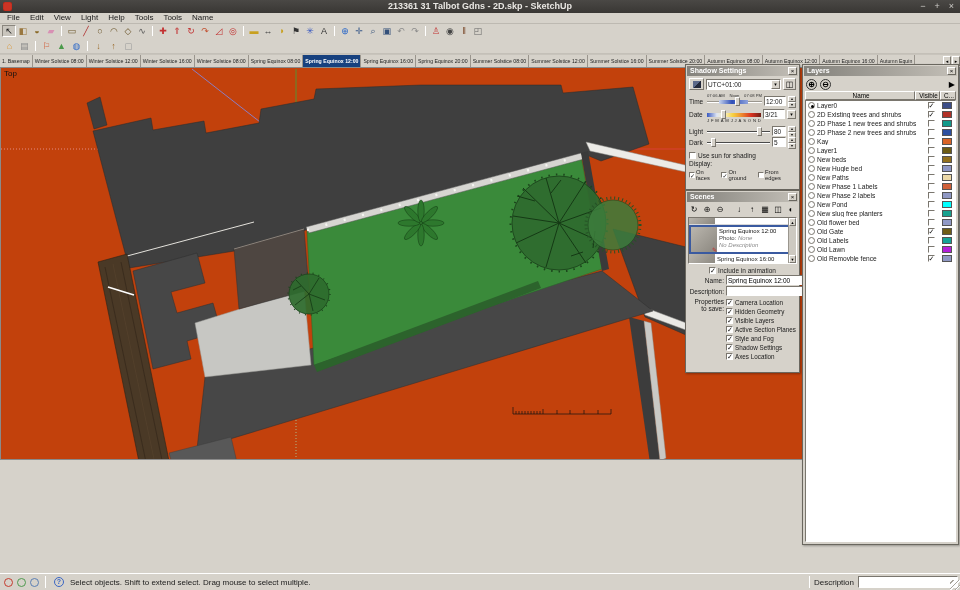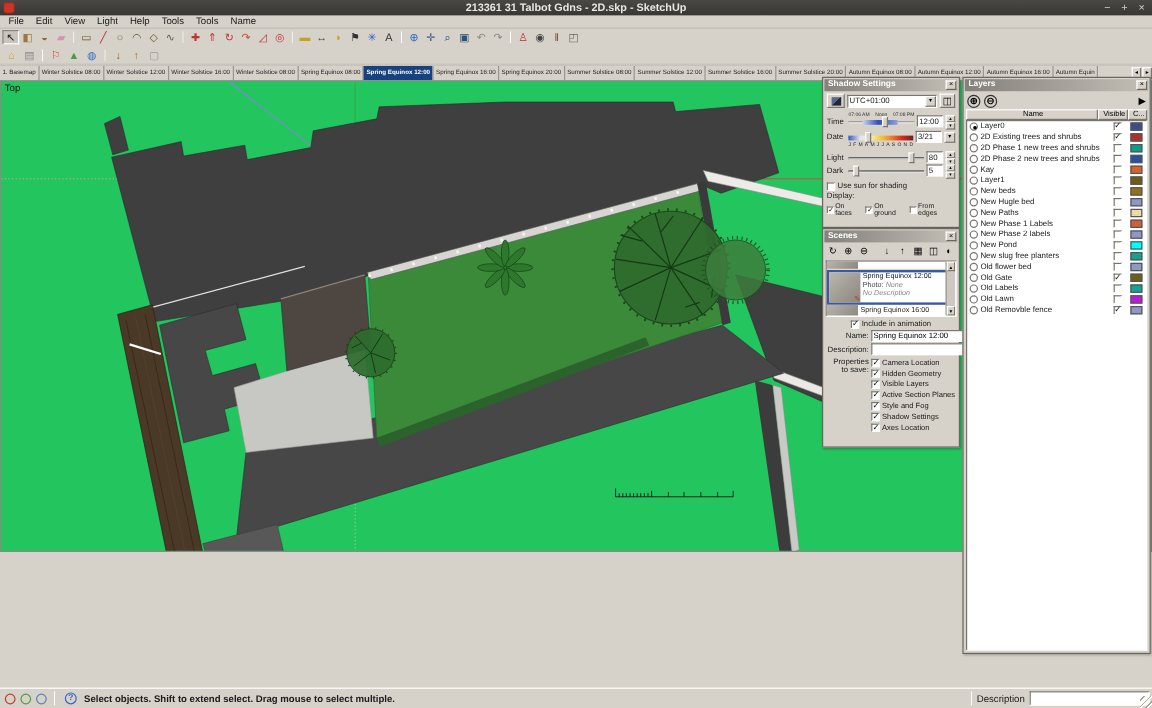--- a/index.html
+++ b/index.html
@@ -28,21 +28,21 @@
 
   
   #tabbar { position:absolute; left:0; top:54px; width:960px; height:13px; background:#d6d2ca; border-top:1px solid #c8c4bc; display:flex; overflow:hidden; }
   #tabs { display:flex; width:942px; overflow:hidden; }
   .tab { font-size:5.2px; line-height:12px; padding:0 2px; border-right:1px solid #9a958d; white-space:nowrap; color:#222; }
   .tab.active { background:#17417f; color:#fff; font-weight:bold; }
   #tabscroll { position:absolute; right:0; top:1px; display:flex; gap:1px; }
   .tscroll { width:8px; height:10px; background:#d6d2ca; border:1px solid; border-color:#fff #7a766e #7a766e #fff; font-size:5px; line-height:8px; text-align:center; padding:0; }
 
   
-  #viewport { position:absolute; left:0; top:67px; width:960px; height:393px; background:#22c55e; border:1px solid #8a8a8a; overflow:hidden; }
+  #viewport { position:absolute; left:0; top:67px; width:960px; height:393px; background:#c2410c; border:1px solid #8a8a8a; overflow:hidden; }
   #viewlabel { position:absolute; left:3px; top:1px; font-size:8px; color:#111; z-index:5; }
   #modelsvg { position:absolute; left:0; top:0; }
 
   
   .panel { position:absolute; background:#d6d2ca; border:1px solid #6a675f; box-shadow:1px 1px 2px rgba(0,0,0,.3); z-index:10; display:flex; flex-direction:column; }
   .ptitle { height:10px; margin:1px; background:linear-gradient(90deg,#83817b,#c3bfb7); display:flex; align-items:center; padding:0 1px 0 3px; flex:none; }
   .ptitle .txt { color:#fff; font-size:7px; font-weight:bold; flex:1; line-height:10px; }
   .pclose { width:9px; height:8px; background:#d6d2ca; border:1px solid; border-color:#fff #6a675f #6a675f #fff; font-size:6px; line-height:6px; text-align:center; padding:0; }
 
   .inset { background:#fff; border:1px solid; border-color:#7a766e #fff #fff #7a766e; }
@@ -111,21 +111,21 @@
   #layer-list { margin:0 2px 2px 2px; flex:1; background:#fff; border:1px solid; border-color:#7a766e #fff #fff #7a766e; overflow:hidden; }
   .lrow { display:flex; align-items:center; height:9px; padding-left:2px; }
   .lname { font-size:6.6px; margin-left:2px; white-space:nowrap; overflow:hidden; flex:1; }
   .lvis { width:22px; display:flex; justify-content:center; flex:none; }
   .swatch { width:10px; height:7px; border:1px solid #555; margin-right:3px; flex:none; }
 
   
   #statusbar { position:absolute; left:0; top:573px; width:960px; height:17px; background:#d6d2ca; border-top:1px solid #fff; display:flex; align-items:center; }
   .ring { width:9px; height:9px; border-radius:50%; border:1.5px solid; margin-left:4px; flex:none; }
   #help-badge { width:10px; height:10px; border-radius:50%; border:1.5px solid #3a66c4; color:#3a66c4; font-size:7px; line-height:8px; text-align:center; font-weight:bold; margin-left:8px; flex:none; }
-  #hint { font-size:8px; margin-left:6px; white-space:nowrap;font-weight:bold; }
+  #hint { font-size:8px; margin-left:6px; white-space:nowrap; }
   .ssep { width:1px; height:12px; background:#a9a59d; border-right:1px solid #fff; flex:none; }
   #meas-wrap { position:absolute; right:2px; top:2px; display:flex; align-items:center; gap:4px; }
   #meas-label { font-size:8px; }
   #meas-input { width:100px; height:12px; font-size:8px; background:#fff; border:1px solid; border-color:#7a766e #fff #fff #7a766e; }
   #grip { position:absolute; right:0; bottom:0; width:10px; height:10px; background:repeating-linear-gradient(135deg,transparent 0 2px,#a9a59d 2px 3px,#fff 3px 4px); }
 </style>
 </head>
 <body>
 
 <div id="titlebar">

